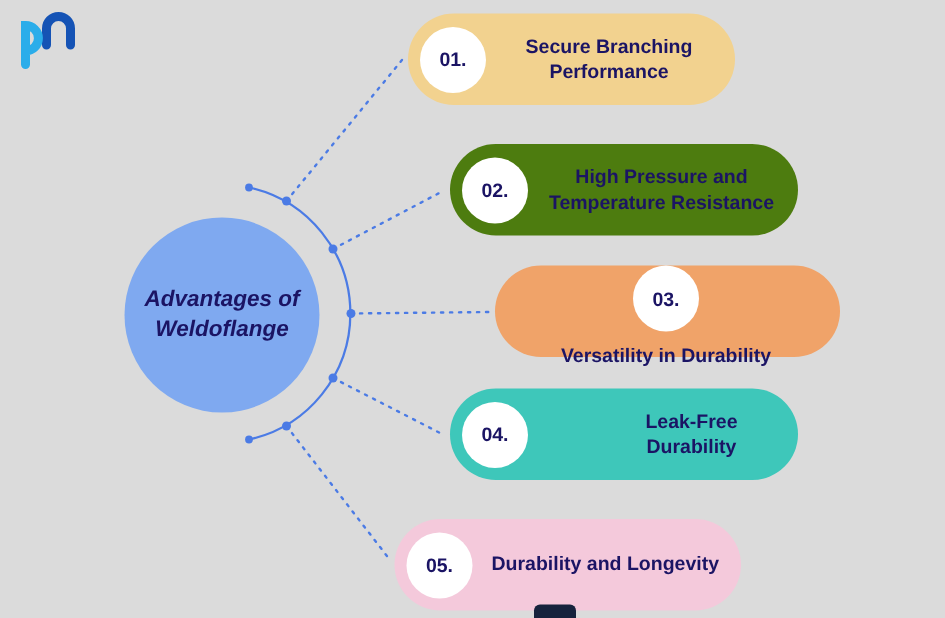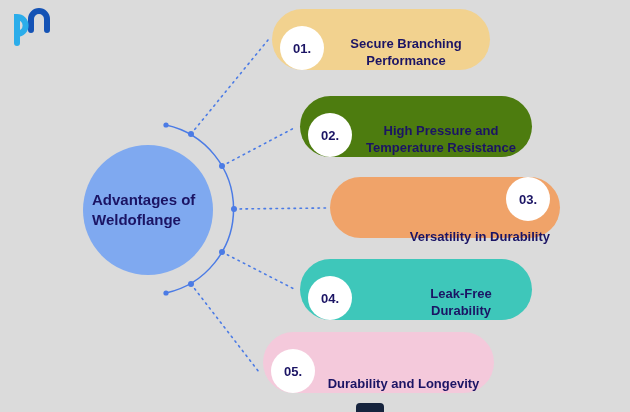--- a/index.html
+++ b/index.html
@@ -59,45 +59,46 @@
     position:absolute;
     left:83px;
     top:145px;
     width:130px;
     height:130px;
     border-radius:50%;
     background:var(--circle);
     display:flex;
     align-items:center;
     justify-content:center;
-    text-align:left;
+    text-align:center;
+    font-style:italic;
   }
   .center-circle .title{
     width:112px;
     font-size:15px;
     font-weight:bold;
     color:var(--text);
     line-height:1.35;
   }
 
   
   .pill{
     position:absolute;
     height:61px;
     border-radius:31px;
     display:flex;
-    align-items:flex-end;
+    align-items:center;
     gap:8px;
     padding:0 10px 0 8px;
   }
   .pill-1{left:272px; top:9px;   width:218px;}
   .pill-2{left:300px; top:96px;  width:232px;}
   .pill-3{left:330px; top:177px; width:230px;}
   .pill-4{left:300px; top:259px; width:232px;gap:48px;}
-  .pill-5{left:263px; top:332px; width:231px;}
+  .pill-5{left:263px; top:346px; width:231px;}
 
   .num-circle{
     flex:0 0 auto;
     width:44px;
     height:44px;
     border-radius:50%;
     background:var(--number-bg);
     display:flex;
     align-items:center;
     justify-content:center;

